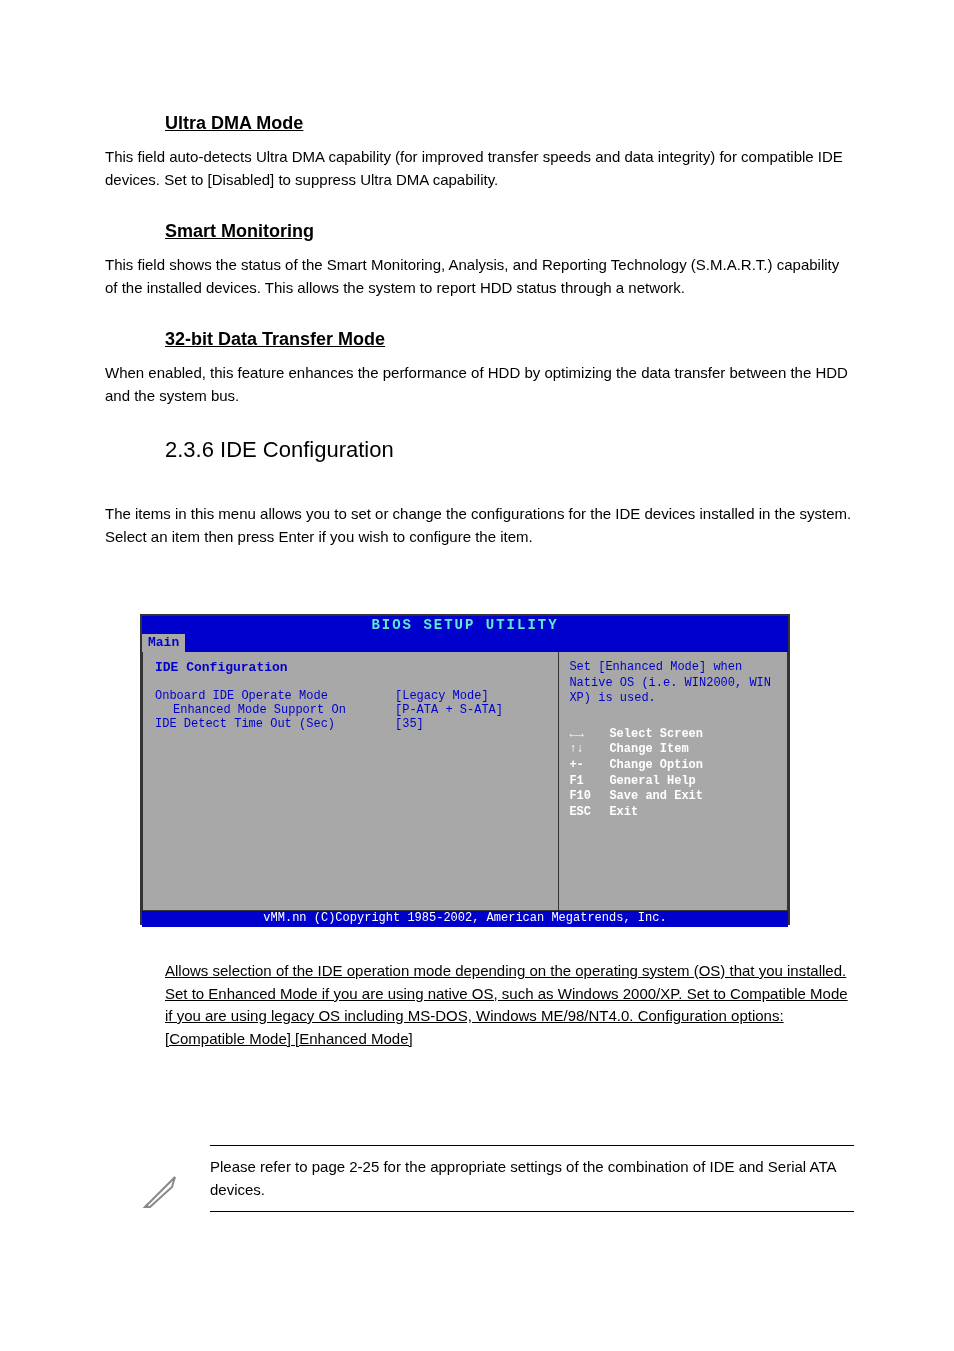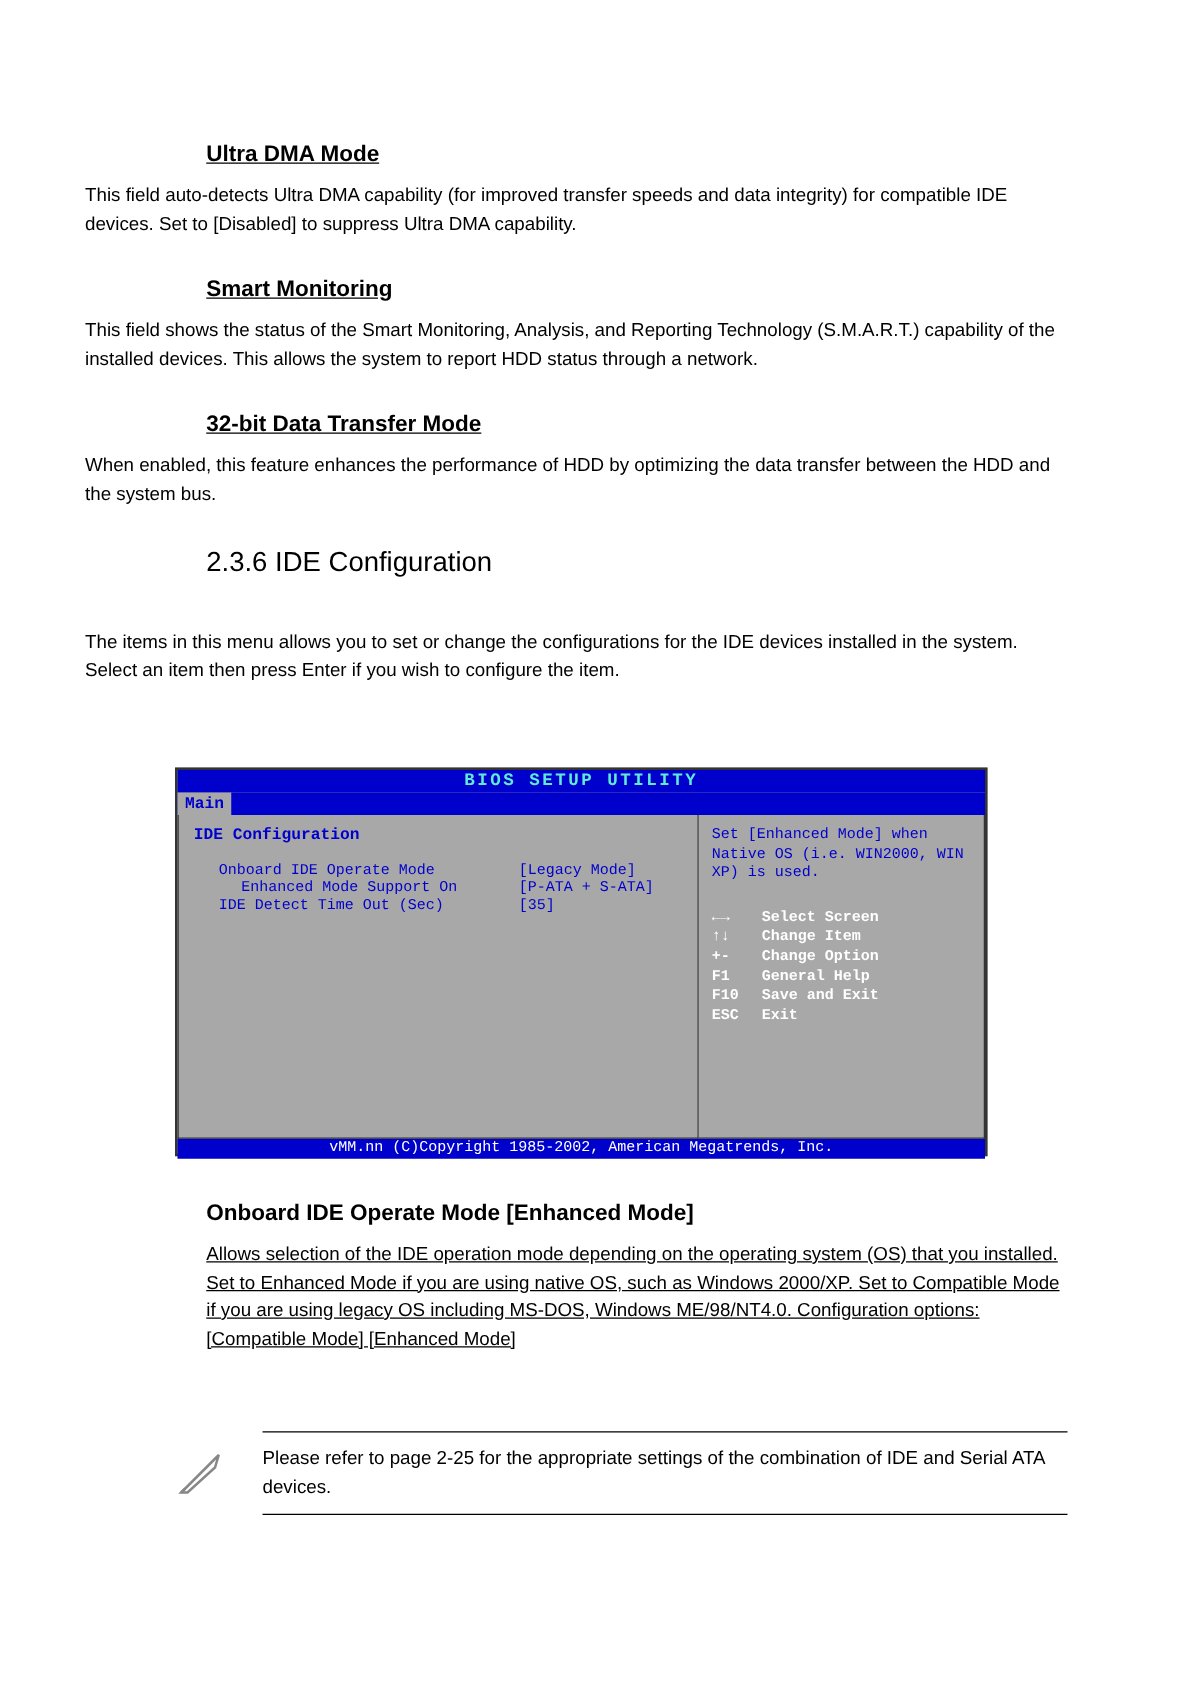--- a/index.html
+++ b/index.html
@@ -17,21 +17,21 @@
     .section-heading {
       font-size: 18px;
       font-weight: bold;
       text-decoration: underline;
       margin-left: 165px;
       margin-bottom: 12px;
     }
     .section-text {
       font-size: 15px;
       line-height: 1.5;
-      margin-left: 68px;
+      margin-left: 105px;
       margin-right: 100px;
       margin-bottom: 30px;
     }
     .bios-header-section {
       font-size: 22px;
       font-weight: normal;
       margin-left: 165px;
       margin-bottom: 40px;
     }
     .bios-window {
@@ -92,21 +92,20 @@
       font-weight: bold;
       margin-bottom: 14px;
     }
     .bios-config-row {
       color: #0000cc;
       display: flex;
       font-size: 12px;
     }
     .bios-config-label {
       width: 240px;
-      margin-left: 20px;
     }
     .bios-config-value {
       flex: 1;
     }
     .bios-config-label-indent {
       padding-left: 18px;
     }
     .bios-help-text {
       color: #0000cc;
       font-size: 12px;
@@ -155,21 +154,21 @@
       line-height: 1.5;
       margin-bottom: 20px;
       text-decoration: underline;
     }
     .note-section {
       position: absolute;
       top: 1145px;
       left: 140px;
       right: 100px;
       display: flex;
-      align-items: center;
+      align-items: flex-end;
     }
     .note-icon {
       width: 40px;
       height: 40px;
       margin-right: 30px;
       flex-shrink: 0;
     }
     .note-content {
       border-top: 1px solid #000;
       border-bottom: 1px solid #000;
@@ -244,21 +243,20 @@
           <span class="bios-nav-key">ESC</span>
           <span class="bios-nav-label">Exit</span>
         </div>
       </div>
     </div>
   </div>
   <div class="bios-footer">vMM.nn (C)Copyright 1985-2002, American Megatrends, Inc.</div>
 </div>
 
 <div class="below-bios-text">
-  <div class="below-heading">Onboard IDE Operate Mode [Enhanced Mode]</div>
   <div class="below-text">Allows selection of the IDE operation mode depending on the operating system (OS) that you installed. Set to Enhanced Mode if you are using native OS, such as Windows 2000/XP. Set to Compatible Mode if you are using legacy OS including MS-DOS, Windows ME/98/NT4.0. Configuration options: [Compatible Mode] [Enhanced Mode]</div>
 </div>
 
 <div class="note-section">
   <svg class="note-icon" viewBox="0 0 40 40">
     <path d="M 5 35 L 30 10 L 35 5 L 32 15 L 10 35 Z" fill="none" stroke="#888" stroke-width="2"></path>
     <line x1="5" y1="35" x2="8" y2="32" stroke="#888" stroke-width="2"></line>
   </svg>
   <div class="note-content">Please refer to page 2-25 for the appropriate settings of the combination of IDE and Serial ATA devices.</div>
 </div>

